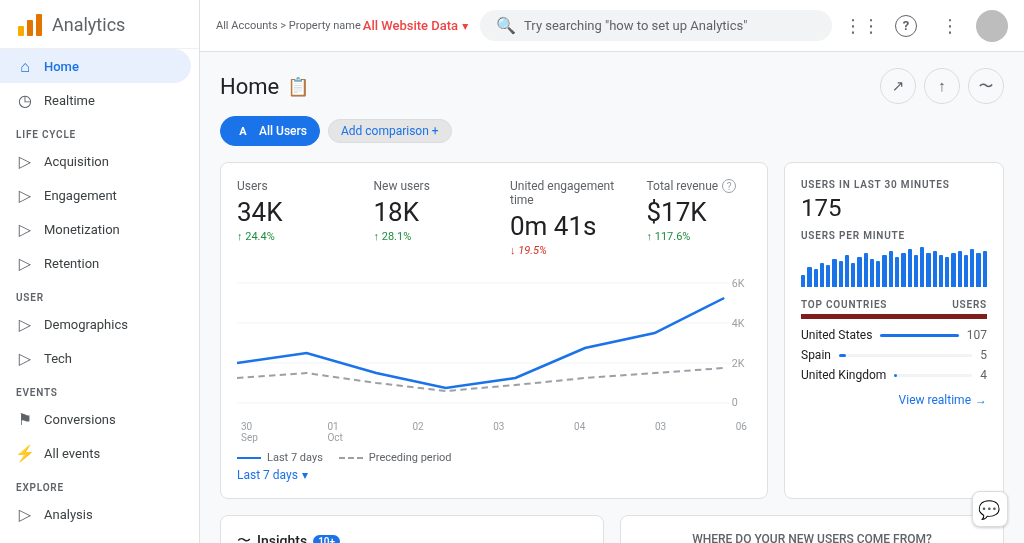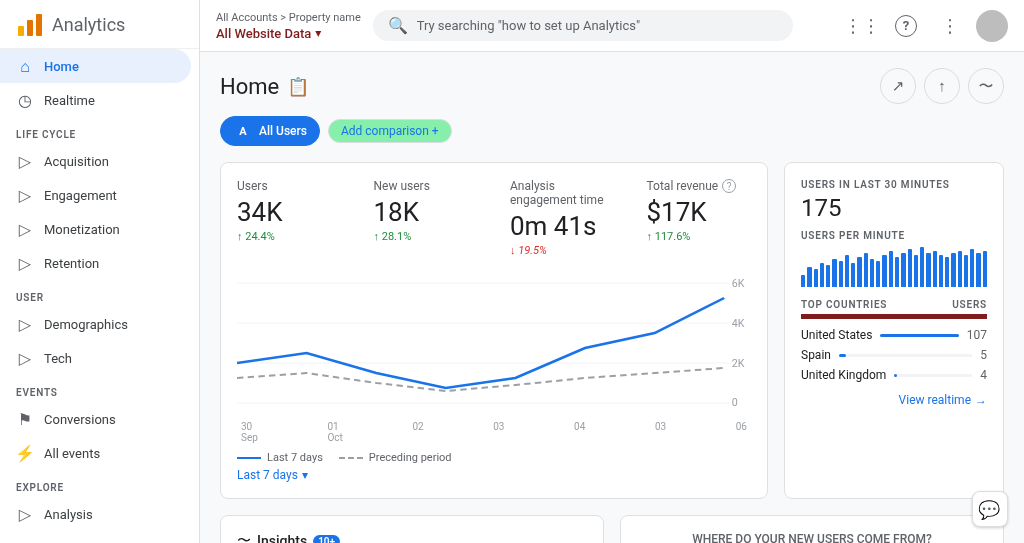--- a/index.html
+++ b/index.html
@@ -73,31 +73,30 @@
       align-items: center;
       padding: 0 16px;
       height: 52px;
       gap: 12px;
       min-height: 52px;
     }
     .breadcrumb {
       font-size: 11px;
       color: #5f6368;
       display: flex;
-      flex-direction: column;
       gap: 2px;
     }
     .breadcrumb-top { display: flex; align-items: center; gap: 4px; color: #5f6368; font-size: 11px; }
     .property-selector {
       display: flex;
       align-items: center;
       gap: 4px;
       font-size: 13px;
       font-weight: 500;
-      color: #7f1d1d;
+      color: #ef4444;
       cursor: pointer;
     }
     .search-bar {
       flex: 1;
       max-width: 420px;
       display: flex;
       align-items: center;
       background: #f1f3f4;
       border-radius: 24px;
       padding: 6px 16px;
@@ -202,21 +201,21 @@
       font-size: 11px;
       font-weight: 700;
     }
     .add-comparison-btn {
       display: flex;
       align-items: center;
       gap: 4px;
       padding: 4px 12px;
       border-radius: 16px;
       border: 1px solid #dadce0;
-      background: #86efac;
+      background: #e5e5e5;
       cursor: pointer;
       font-size: 12px;
       color: #1a73e8;
     }
 
     
     .cards-row {
       display: flex;
       gap: 16px;
       margin-bottom: 16px;
@@ -555,21 +554,21 @@
             <div class="metric-label">Users</div>
             <div class="metric-value">34K</div>
             <div class="metric-change up">↑ 24.4%</div>
           </div>
           <div class="metric-item">
             <div class="metric-label">New users</div>
             <div class="metric-value">18K</div>
             <div class="metric-change up">↑ 28.1%</div>
           </div>
           <div class="metric-item">
-            <div class="metric-label">Analysis engagement time</div>
+            <div class="metric-label">United engagement time</div>
             <div class="metric-value">0m 41s</div>
             <div class="metric-change down">↓ 19.5%</div>
           </div>
           <div class="metric-item">
             <div class="metric-label">
               <span>Total revenue</span>
               <span class="info-circle">?</span>
             </div>
             <div class="metric-value">$17K</div>
             <div class="metric-change up">↑ 117.6%</div>

